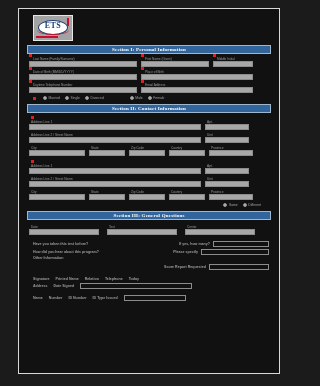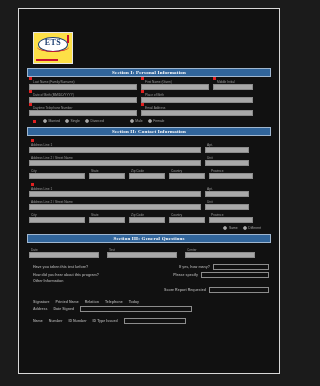--- a/index.html
+++ b/index.html
@@ -8,21 +8,21 @@
     background:#1b1b1b;
     font-family:"Liberation Sans", sans-serif;
   }
   .page-frame{
     position:absolute;left:18px;top:8px;width:262px;height:366px;
     border:1px solid #d8d8d8;background:#111111;box-sizing:border-box;
   }
   .sheet{position:absolute;left:0;top:0;right:0;bottom:0;padding:4px 6px;box-sizing:border-box;}
 
   
-  .logo-wrap{position:relative;width:40px;height:32px;margin:19px 0 4px 8px;background:#fde047;
+  .logo-wrap{position:relative;width:40px;height:26px;margin:2px 0 4px 8px;background:#a3a3a3;
              border:1px solid #e6e6e6;box-sizing:border-box;}
   .logo-oval{position:absolute;left:4px;top:4px;width:30px;height:15px;border:1.6px solid #1d3f72;
              border-radius:50%/50%;box-sizing:border-box;background:#ffffff;}
   .logo-text{position:absolute;left:0;top:5px;width:38px;text-align:center;font-size:8px;
              font-weight:bold;color:#1d3f72;letter-spacing:.4px;font-family:"Liberation Serif",serif;}
   .logo-swoosh{position:absolute;left:3px;top:9px;width:32px;height:9px;border-bottom:1.4px solid #c8102e;
                border-radius:0 0 50% 50%;}
   .logo-tick{position:absolute;right:3px;top:2px;width:2px;height:8px;background:#c8102e;}
   .logo-bar{position:absolute;left:2px;bottom:2px;width:22px;height:2.5px;background:#c8102e;}
 

